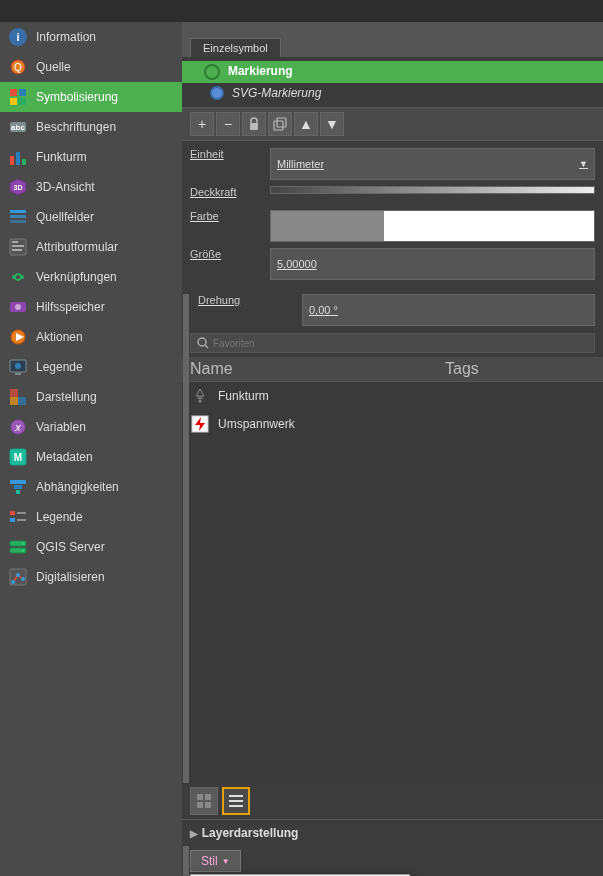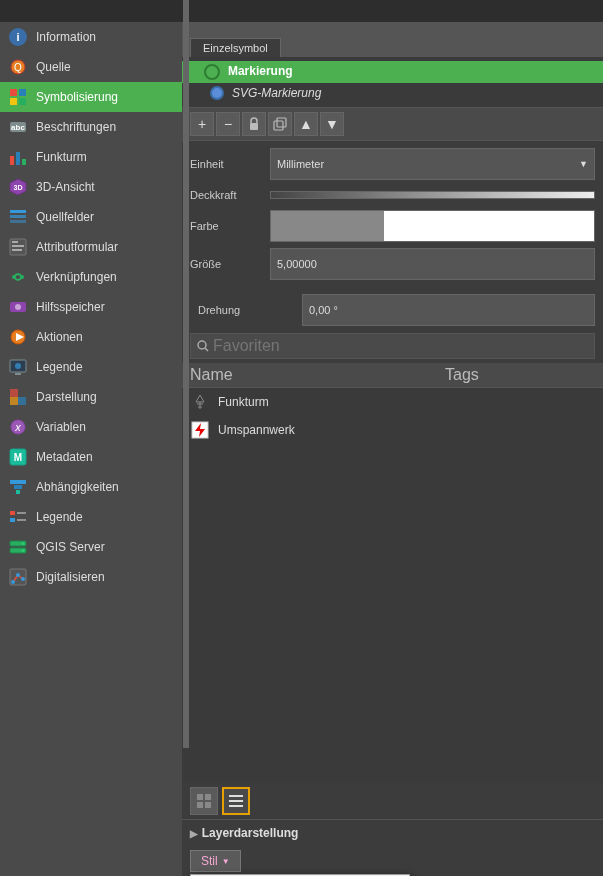--- a/index.html
+++ b/index.html
@@ -150,23 +150,24 @@
     }
 
     
     .properties-grid {
       background: #3c3c3c;
       padding: 4px 0;
     }
 
     .prop-row {
       display: flex;
-      align-items: center;
+      align-items: flex-start;
       padding: 3px 8px;
       min-height: 24px;
+      text-decoration: underline;
     }
 
     .prop-label {
       width: 80px;
       color: #ccc;
       font-size: 11px;
       flex-shrink: 0;
     }
 
     .prop-value {
@@ -637,21 +638,21 @@
       <div class="prop-value">
         <span>0,00 °</span>
       </div>
     </div>
 
     <div class="search-bar">
       <svg width="12" height="12" viewBox="0 0 12 12">
         <circle cx="5" cy="5" r="4" stroke="#aaa" stroke-width="1.5" fill="none"></circle>
         <line x1="8" y1="8" x2="11" y2="11" stroke="#aaa" stroke-width="1.5"></line>
       </svg>
-      <input type="text" style="background: transparent; border: none; outline: none; color: rgb(221, 221, 221); font-size: 16px; flex: 1 1 0%;" placeholder="Favoriten">
+      <input type="text" style="background: transparent; border: none; outline: none; color: rgb(221, 221, 221); font-size: 10px; flex: 1 1 0%;" placeholder="Favoriten">
     </div>
 
     <div class="symbol-table">
       <div class="symbol-table-header">
         <span class="col-name">Name</span>
         <span class="col-tags">Tags</span>
       </div>
 
       <div class="symbol-row">
         <div class="symbol-icon">

